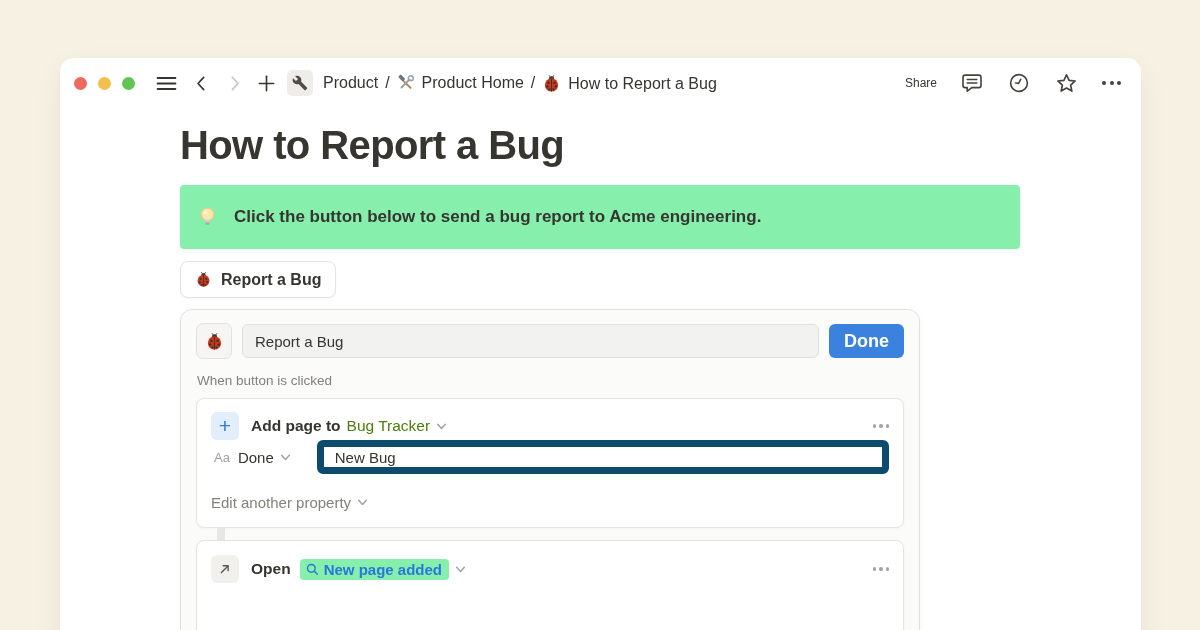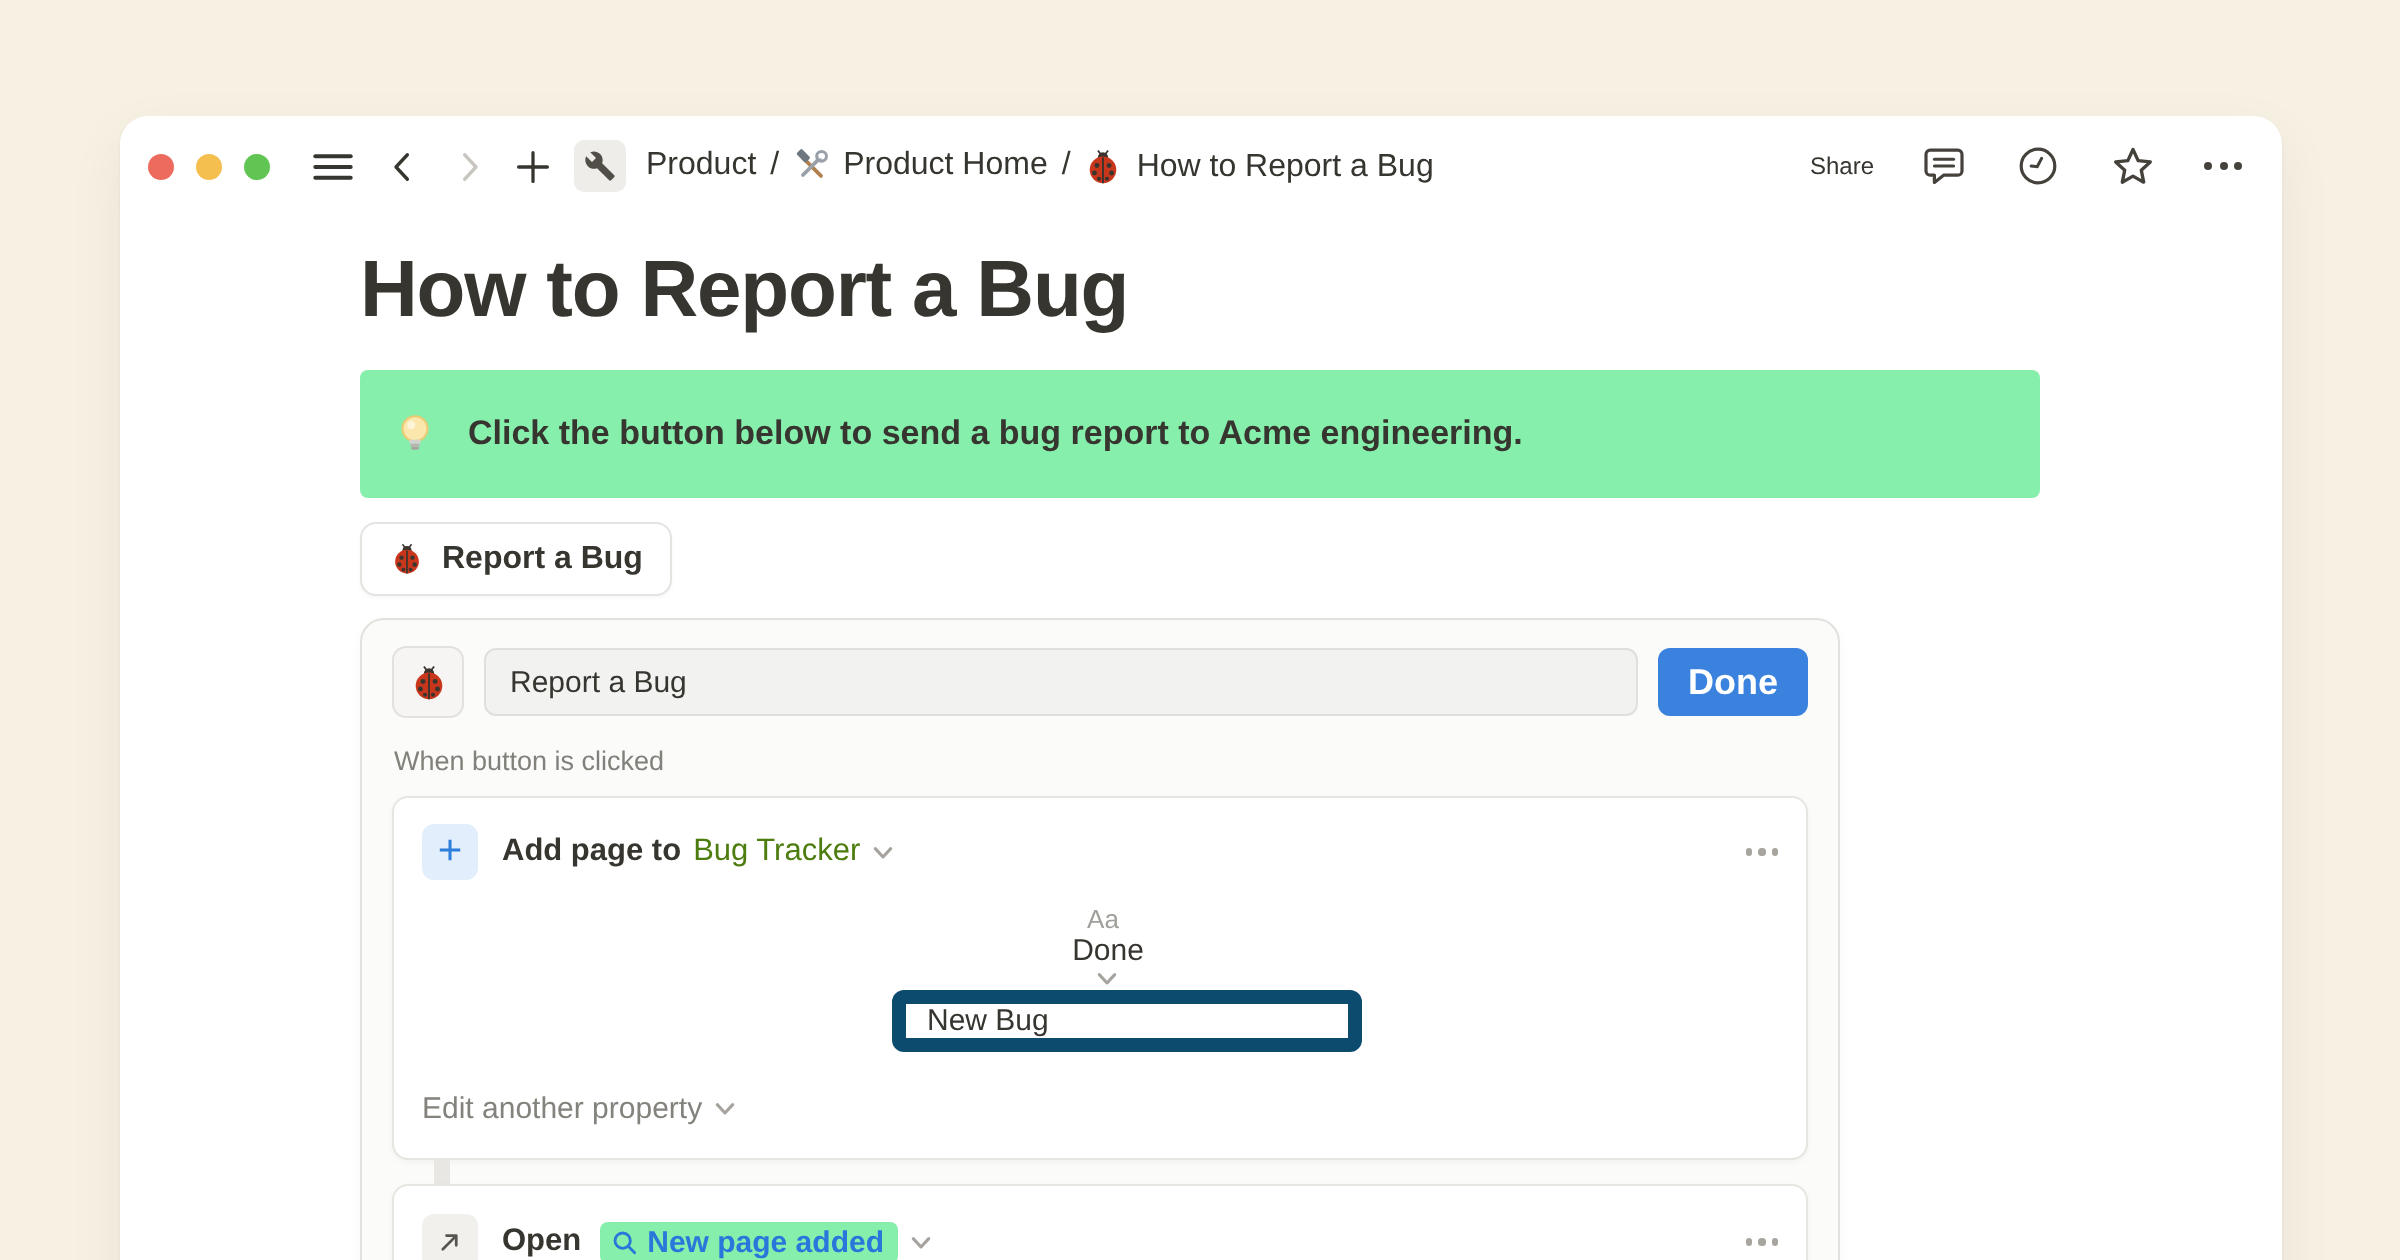--- a/index.html
+++ b/index.html
@@ -107,21 +107,21 @@
     display:flex; align-items:center; justify-content:center;
   }
   .icon-sq.blue { background:#E2EEFB; }
   .icon-sq.gray { background:#F1F0ED; }
   .plus-glyph { color:#2E7FDC; font-size:21px; font-weight:400; line-height:1; margin-top:-2px; }
   .action-label { font-size:15.5px; font-weight:700; margin-left:12px; }
   .db-label { font-size:15.5px; color:#4d7c0f; margin-left:6px; }
   .caret { margin-left:6px; display:inline-flex; }
   .dots { display:flex; gap:3px; margin-left:auto; }
   .dots i { width:3.5px; height:3.5px; border-radius:50%; background:#A8A59F; }
-  .prop-row { margin-top:12px;flex-direction:column; }
+  .prop-row { margin-top:0; }
   .aa { font-size:13px; color:#A19F9A; margin-left:3px; }
   .prop-name { font-size:15px; margin-left:8px; }
   .prop-input {
     flex:1; margin-left:26px; height:34px;
     background:#fff; border:7px solid #0c4a6e; border-radius:6px;
     padding:0 11px; font-size:15px; color:#37352F;
     font-family:"Liberation Sans", sans-serif; outline:none;
   }
   .edit-row { margin-top:20px; }
   .edit-label { font-size:15px; color:#84827C; }

